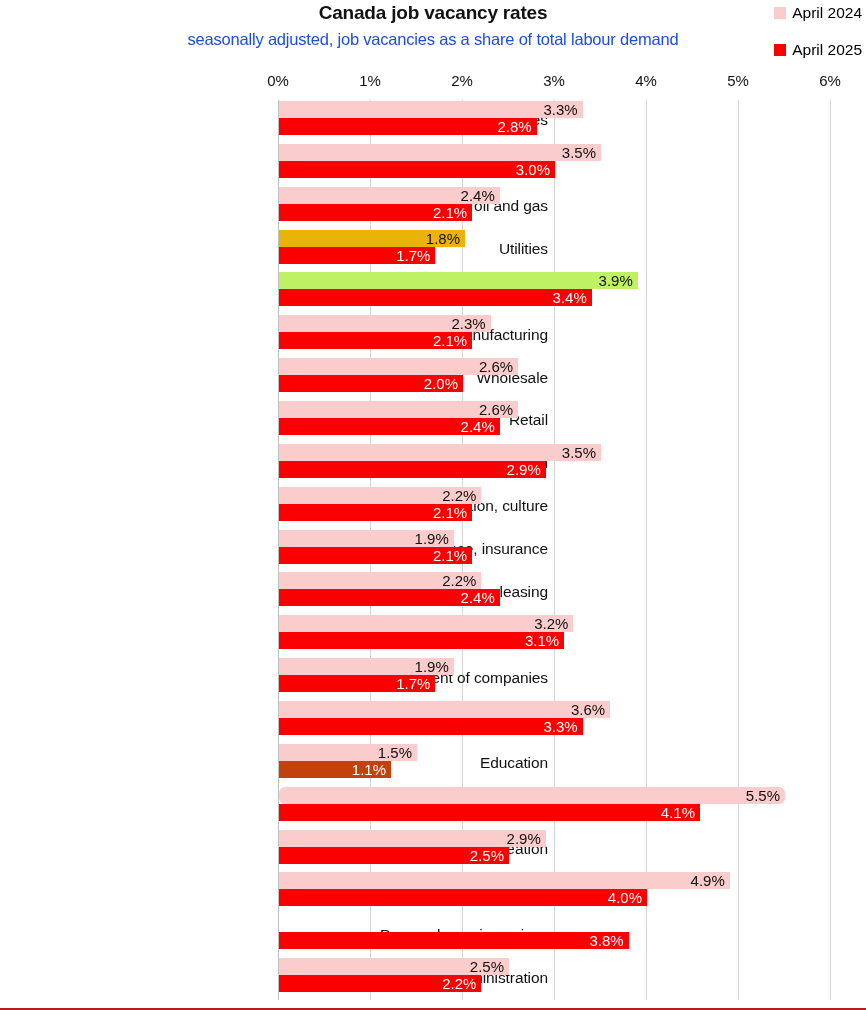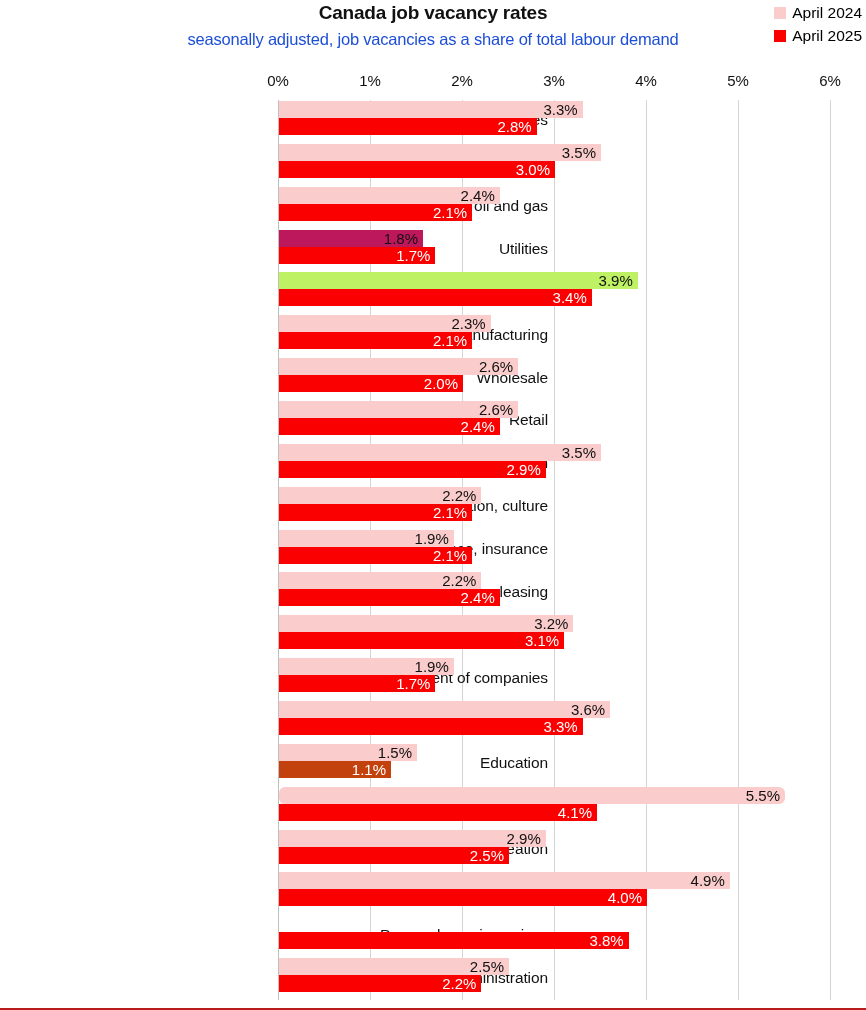--- a/index.html
+++ b/index.html
@@ -49,21 +49,21 @@
     color: #1d4ed8;
   }
 
   
   #legend {
     position: absolute;
     right: 4px;
     top: 4px;
     display: flex;
     flex-direction: column;
-    gap: 5px;
+    gap: 19px;
     align-items: flex-start;
   }
   .legend-item {
     display: flex;
     align-items: center;
     gap: 6px;
     font-size: 15.5px;
     line-height: 18px;
     white-space: nowrap;
   }
@@ -219,21 +219,21 @@
         <div class="cat-label" style="top: 11.4286px;">Mining, quarrying, oil and gas</div>
         <div class="bar bar-2024" style="width: 220.8px; background: rgb(251, 204, 204);">
           <span class="bar-value">2.4%</span>
         </div>
         <div class="bar bar-2025" style="width: 193.2px; background: rgb(251, 0, 0);">
           <span class="bar-value">2.1%</span>
         </div>
       </div>
       <div class="row" style="top: 128.571px;">
         <div class="cat-label" style="top: 11.4286px;">Utilities</div>
-        <div class="bar bar-2024" style="width: 144px; background: #be185d;">
+        <div class="bar bar-2024" style="width: 186px; background: #eab308;">
           <span class="bar-value">1.8%</span>
         </div>
         <div class="bar bar-2025" style="width: 156.4px; background: rgb(251, 0, 0);">
           <span class="bar-value">1.7%</span>
         </div>
       </div>
       <div class="row" style="top: 171.429px;">
         <div class="cat-label" style="top: 11.4286px;">Construction</div>
         <div class="bar bar-2024" style="width: 358.8px; background: #bef264;">
           <span class="bar-value">3.9%</span>
@@ -339,21 +339,21 @@
         </div>
         <div class="bar bar-2025" style="width: 112px; background: #c2410c;">
           <span class="bar-value">1.1%</span>
         </div>
       </div>
       <div class="row" style="top: 685.714px;">
         <div class="cat-label" style="top: 11.4286px;">Health care, social assistance</div>
         <div class="bar bar-2024" style="width: 506px; background: rgb(251, 204, 204); border-radius: 6px;">
           <span class="bar-value">5.5%</span>
         </div>
-        <div class="bar bar-2025" style="width: 318px; background: rgb(251, 0, 0);">
+        <div class="bar bar-2025" style="width: 421px; background: rgb(251, 0, 0);">
           <span class="bar-value">4.1%</span>
         </div>
       </div>
       <div class="row" style="top: 728.571px;">
         <div class="cat-label" style="top: 11.4286px;">Arts, entertainment, recreation</div>
         <div class="bar bar-2024" style="width: 266.8px; background: rgb(251, 204, 204);">
           <span class="bar-value">2.9%</span>
         </div>
         <div class="bar bar-2025" style="width: 230px; background: rgb(251, 0, 0);">
           <span class="bar-value">2.5%</span>

